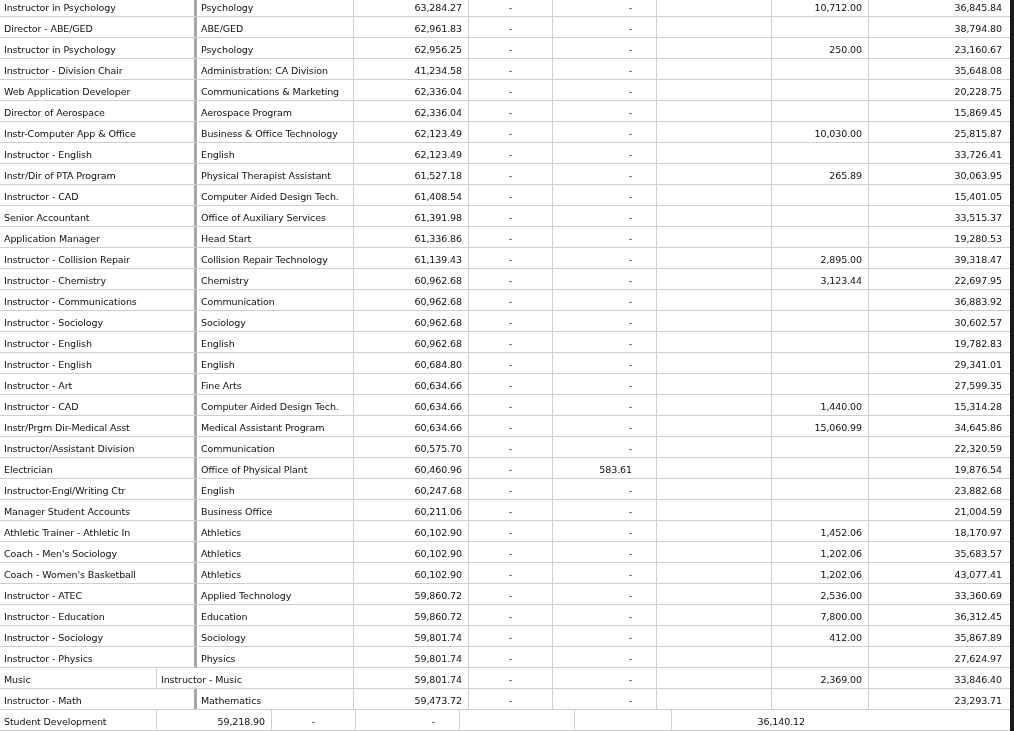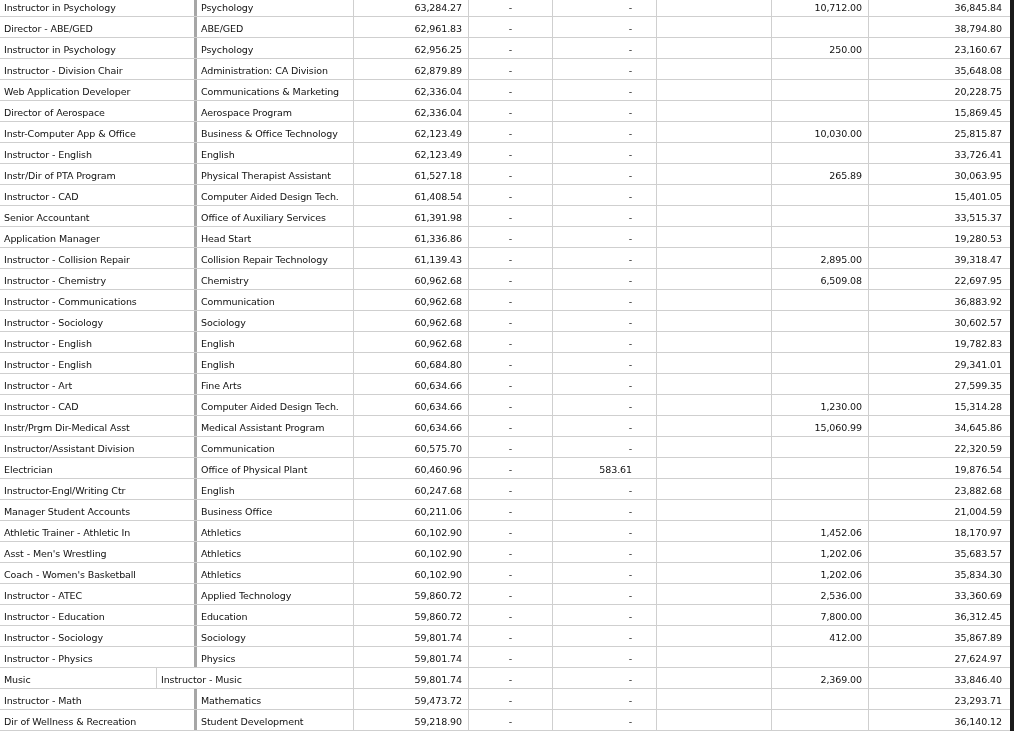--- a/index.html
+++ b/index.html
@@ -51,21 +51,21 @@
       <div class="cell c-base">62,956.25</div>
       <div class="cell c-d1">-</div>
       <div class="cell c-d2">-</div>
       <div class="cell c-empty"></div>
       <div class="cell c-extra">250.00</div>
       <div class="cell c-other">23,160.67</div>
     </div>
     <div class="row">
       <div class="cell c-title">Instructor - Division Chair</div>
       <div class="cell c-dept">Administration: CA Division</div>
-      <div class="cell c-base">62,879.89</div>
+      <div class="cell c-base">41,234.58</div>
       <div class="cell c-d1">-</div>
       <div class="cell c-d2">-</div>
       <div class="cell c-empty"></div>
       <div class="cell c-extra"></div>
       <div class="cell c-other">35,648.08</div>
     </div>
     <div class="row">
       <div class="cell c-title">Web Application Developer</div>
       <div class="cell c-dept">Communications &amp; Marketing</div>
       <div class="cell c-base">62,336.04</div>
@@ -155,21 +155,21 @@
       <div class="cell c-extra">2,895.00</div>
       <div class="cell c-other">39,318.47</div>
     </div>
     <div class="row">
       <div class="cell c-title">Instructor - Chemistry</div>
       <div class="cell c-dept">Chemistry</div>
       <div class="cell c-base">60,962.68</div>
       <div class="cell c-d1">-</div>
       <div class="cell c-d2">-</div>
       <div class="cell c-empty"></div>
-      <div class="cell c-extra">6,509.08</div>
+      <div class="cell c-extra">3,123.44</div>
       <div class="cell c-other">22,697.95</div>
     </div>
     <div class="row">
       <div class="cell c-title">Instructor - Communications</div>
       <div class="cell c-dept">Communication</div>
       <div class="cell c-base">60,962.68</div>
       <div class="cell c-d1">-</div>
       <div class="cell c-d2">-</div>
       <div class="cell c-empty"></div>
       <div class="cell c-extra"></div>
@@ -215,21 +215,21 @@
       <div class="cell c-extra"></div>
       <div class="cell c-other">27,599.35</div>
     </div>
     <div class="row">
       <div class="cell c-title">Instructor - CAD</div>
       <div class="cell c-dept">Computer Aided Design Tech.</div>
       <div class="cell c-base">60,634.66</div>
       <div class="cell c-d1">-</div>
       <div class="cell c-d2">-</div>
       <div class="cell c-empty"></div>
-      <div class="cell c-extra">1,230.00</div>
+      <div class="cell c-extra">1,440.00</div>
       <div class="cell c-other">15,314.28</div>
     </div>
     <div class="row">
       <div class="cell c-title">Instr/Prgm Dir-Medical Asst</div>
       <div class="cell c-dept">Medical Assistant Program</div>
       <div class="cell c-base">60,634.66</div>
       <div class="cell c-d1">-</div>
       <div class="cell c-d2">-</div>
       <div class="cell c-empty"></div>
       <div class="cell c-extra">15,060.99</div>
@@ -279,38 +279,38 @@
       <div class="cell c-title">Athletic Trainer - Athletic In</div>
       <div class="cell c-dept">Athletics</div>
       <div class="cell c-base">60,102.90</div>
       <div class="cell c-d1">-</div>
       <div class="cell c-d2">-</div>
       <div class="cell c-empty"></div>
       <div class="cell c-extra">1,452.06</div>
       <div class="cell c-other">18,170.97</div>
     </div>
     <div class="row">
-      <div class="cell c-title">Asst - Men's Wrestling</div>
+      <div class="cell c-title">Coach - Men's Sociology</div>
       <div class="cell c-dept">Athletics</div>
       <div class="cell c-base">60,102.90</div>
       <div class="cell c-d1">-</div>
       <div class="cell c-d2">-</div>
       <div class="cell c-empty"></div>
       <div class="cell c-extra">1,202.06</div>
       <div class="cell c-other">35,683.57</div>
     </div>
     <div class="row">
       <div class="cell c-title">Coach - Women's Basketball</div>
       <div class="cell c-dept">Athletics</div>
       <div class="cell c-base">60,102.90</div>
       <div class="cell c-d1">-</div>
       <div class="cell c-d2">-</div>
       <div class="cell c-empty"></div>
       <div class="cell c-extra">1,202.06</div>
-      <div class="cell c-other">35,834.30</div>
+      <div class="cell c-other">43,077.41</div>
     </div>
     <div class="row">
       <div class="cell c-title">Instructor - ATEC</div>
       <div class="cell c-dept">Applied Technology</div>
       <div class="cell c-base">59,860.72</div>
       <div class="cell c-d1">-</div>
       <div class="cell c-d2">-</div>
       <div class="cell c-empty"></div>
       <div class="cell c-extra">2,536.00</div>
       <div class="cell c-other">33,360.69</div>
@@ -359,21 +359,20 @@
       <div class="cell c-title">Instructor - Math</div>
       <div class="cell c-dept">Mathematics</div>
       <div class="cell c-base">59,473.72</div>
       <div class="cell c-d1">-</div>
       <div class="cell c-d2">-</div>
       <div class="cell c-empty"></div>
       <div class="cell c-extra"></div>
       <div class="cell c-other">23,293.71</div>
     </div>
     <div class="row">
-      <div class="cell c-title">Dir of Wellness &amp; Recreation</div>
       <div class="cell c-dept">Student Development</div>
       <div class="cell c-base">59,218.90</div>
       <div class="cell c-d1">-</div>
       <div class="cell c-d2">-</div>
       <div class="cell c-empty"></div>
       <div class="cell c-extra"></div>
       <div class="cell c-other">36,140.12</div>
     </div>
   </div>
 <div id="right-edge"></div>

